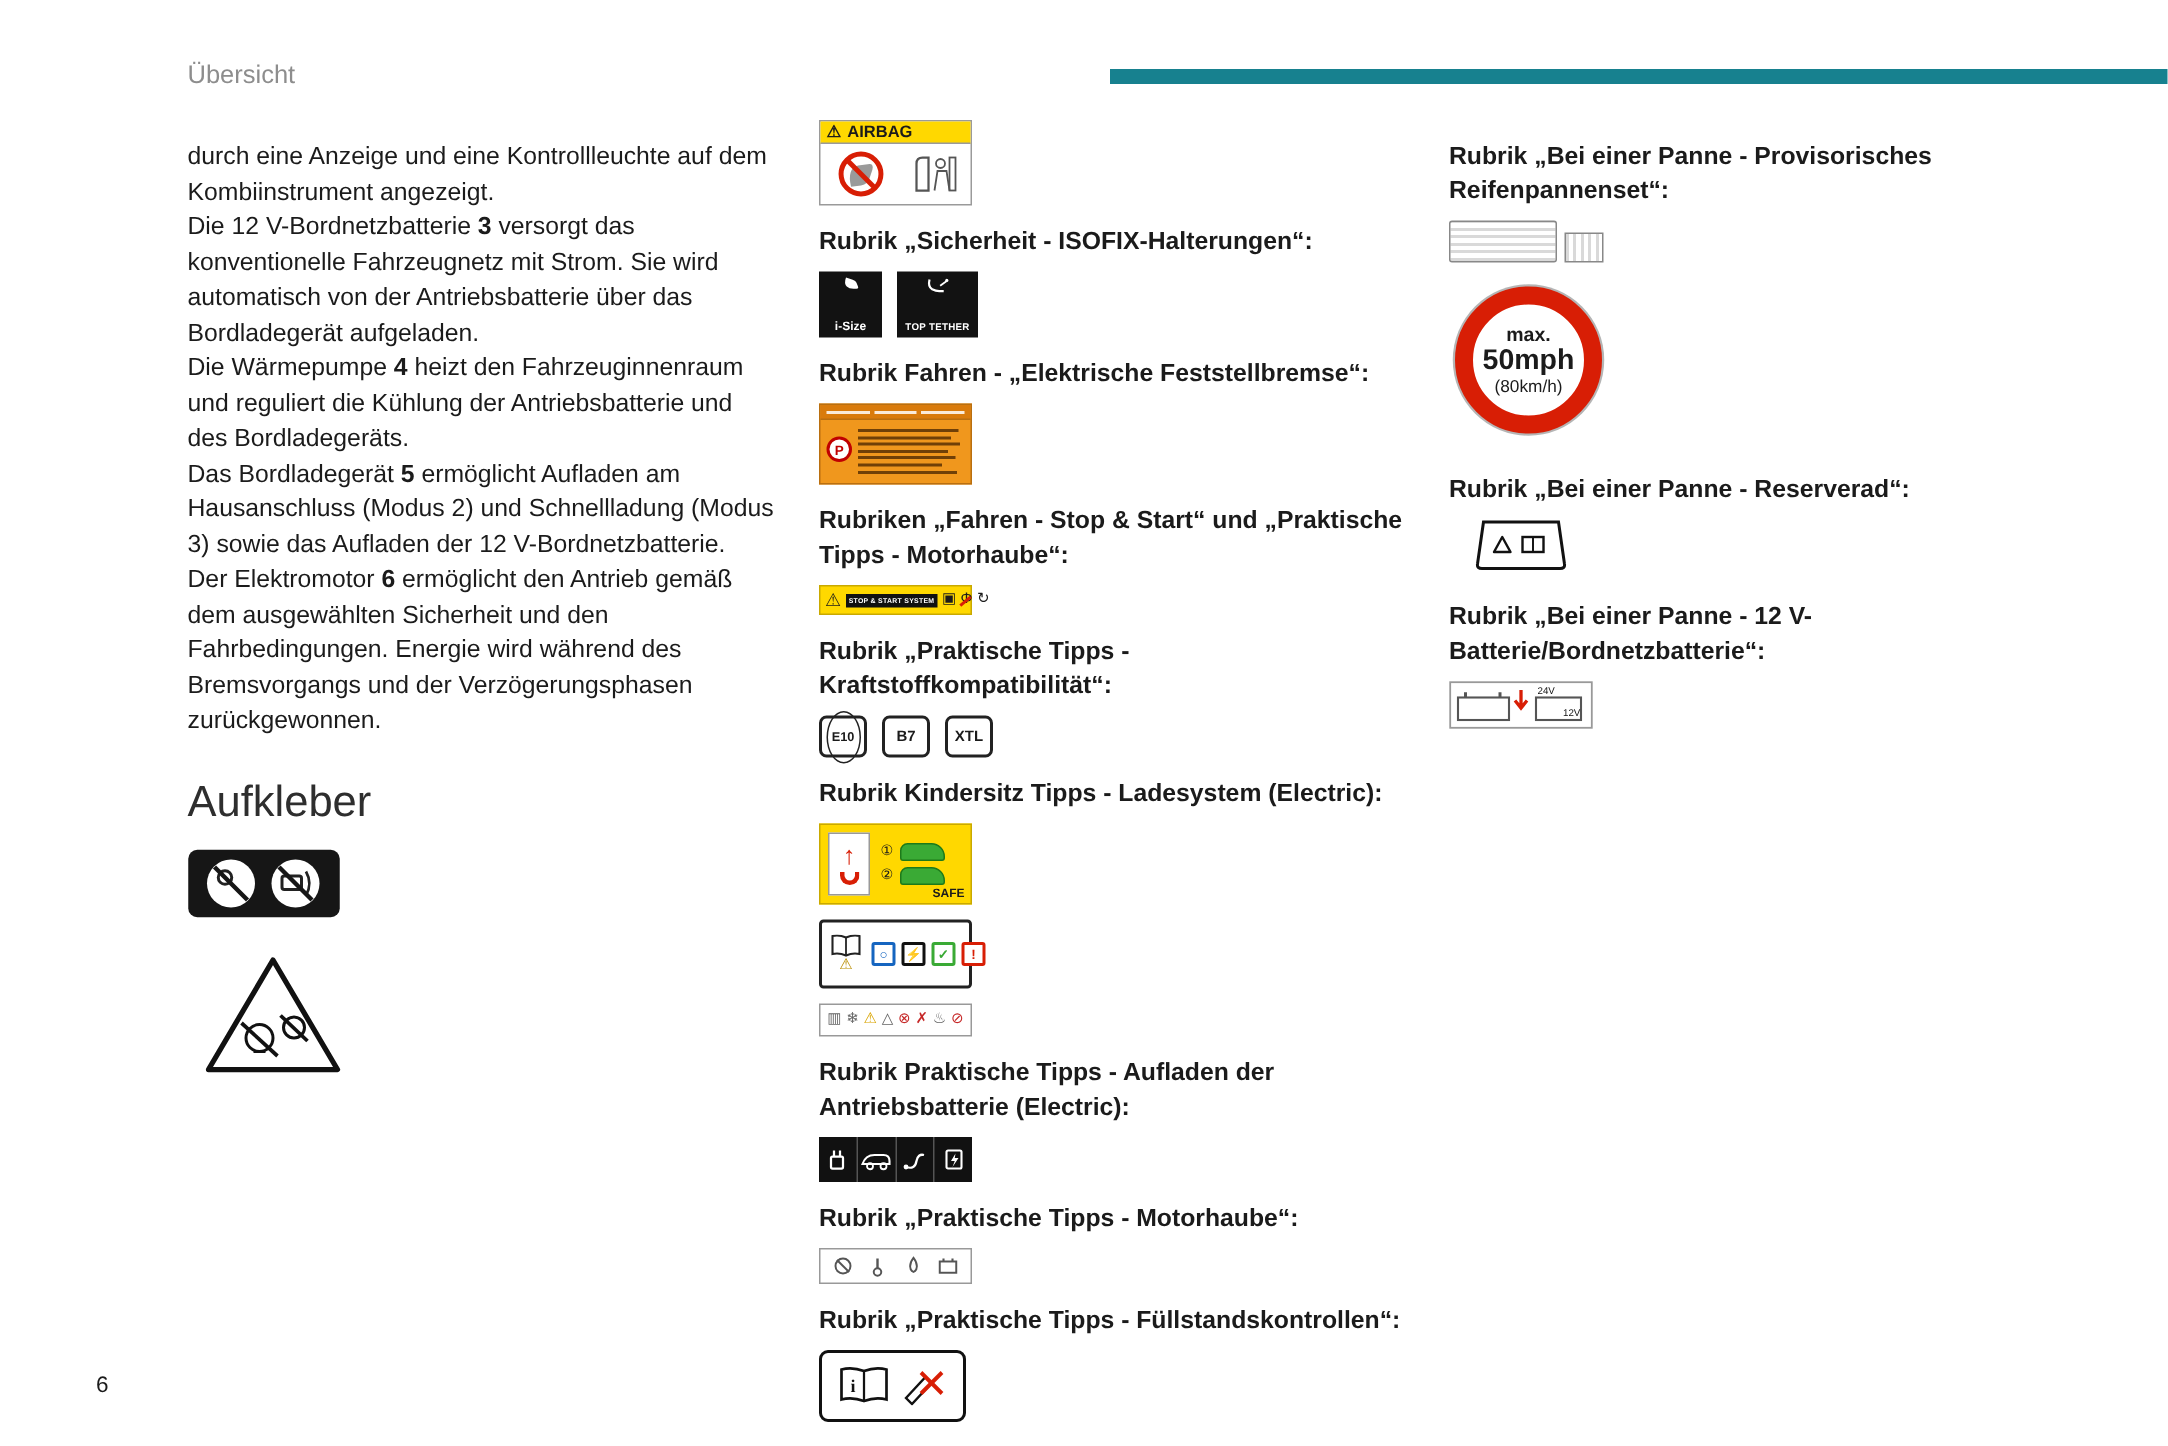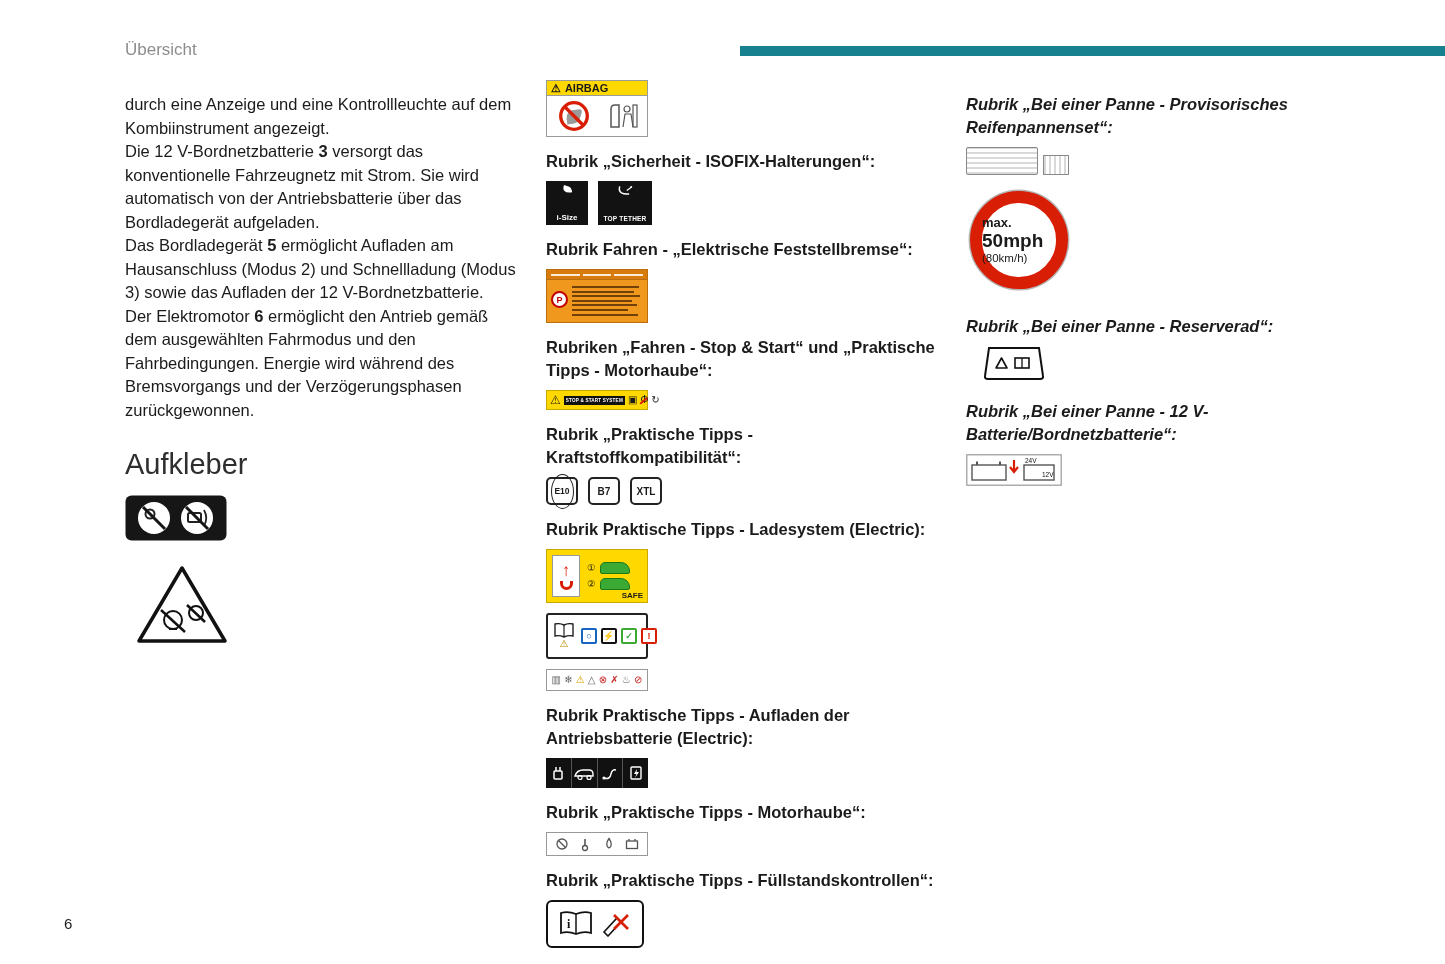--- a/index.html
+++ b/index.html
@@ -17,21 +17,21 @@
 
   
   .col { position:absolute; }
   .col-left  { left:125px; top:93px;  width:394px; }
   .col-mid   { left:546px; top:80px;  width:394px; }
   .col-right { left:966px; top:93px;  width:332px; }
 
   p.body { font-size:16.5px; line-height:23.5px; }
   p.body b { font-weight:bold; }
   h3.rubrik { font-size:16.5px; line-height:23px; font-weight:bold; margin:13px 0 8px; }
-  .col-right h3.rubrik { margin:0 0 8px;font-style:italic; }
+  .col-right h3.rubrik { margin:0 0 8px; }
   h2.aufkleber { font-size:29px; font-weight:400; color:#2e2e2e; margin:26px 0 14px; }
 
   .icon-row { display:flex; gap:10px; align-items:flex-end; margin:4px 0 2px; }
 
   
   .airbag-lbl { width:102px; border:1px solid #9a9a9a; background:#fff; margin-bottom:10px; }
   .airbag-head { background:#ffd800; display:flex; align-items:center; gap:4px; padding:1px 4px;
                  font-weight:bold; font-size:11px; border-bottom:1px solid #9a9a9a; }
   .warn-tri { line-height:1; }
   .airbag-body { display:flex; align-items:center; justify-content:space-around; padding:2px 2px; height:40px; }
@@ -123,41 +123,42 @@
   .wireless-lbl { margin:6px 0 4px; }
   .bulb-tri { margin:12px 0 6px 8px; }
 
   
   .kit { display:flex; gap:5px; align-items:flex-end; margin:8px 0 16px; }
   .kit-main { width:72px; height:28px; border:1.5px solid #888; border-radius:2px;
               background:repeating-linear-gradient(0deg,#d9d9d9 0 2px,#fff 2px 5px); }
   .kit-side { width:26px; height:20px; border:1.5px solid #888;
               background:repeating-linear-gradient(90deg,#d9d9d9 0 2px,#fff 2px 5px); }
   .speed-sign { width:98px; height:98px; border-radius:50%; border:12px solid #d81e05; background:#fff;
-                display:flex; flex-direction:column; align-items:flex-start; justify-content:center;
+                display:flex; flex-direction:column; align-items:center; justify-content:center;
                 margin:2px 0 26px 4px; box-shadow:0 0 0 1.5px #b5b5b5; }
   .sp-max { font-size:13px; font-weight:bold; line-height:1.1; }
   .sp-val { font-size:19px; font-weight:bold; line-height:1.15; }
   .sp-kmh { font-size:11.5px; line-height:1.1; }
   .spare-icon { margin:4px 0 18px 16px; display:block; }
   .batt-lbl { margin-top:4px; }
 </style>
 </head>
 <body>
 
 <div class="page">
 
   <div class="header-label">Übersicht</div>
   <div class="accent-bar"></div>
 
   <div class="col col-left">
     <p class="body"><span>durch eine Anzeige und eine Kontrollleuchte auf dem Kombiinstrument angezeigt.</span></p>
     <p class="body"><span>Die 12 V-Bordnetzbatterie </span><b>3</b><span> versorgt das konventionelle Fahrzeugnetz mit Strom. Sie wird automatisch von der Antriebsbatterie über das Bordladegerät aufgeladen.</span></p>
+    <p class="body"><span>Die Wärmepumpe </span><b>4</b><span> heizt den Fahrzeuginnenraum und reguliert die Kühlung der Antriebsbatterie und des Bordladegeräts.</span></p>
     <p class="body"><span>Das Bordladegerät </span><b>5</b><span> ermöglicht Aufladen am Hausanschluss (Modus 2) und Schnellladung (Modus 3) sowie das Aufladen der 12 V-Bordnetzbatterie.</span></p>
-    <p class="body"><span>Der Elektromotor </span><b>6</b><span> ermöglicht den Antrieb gemäß dem ausgewählten Fahrmodus und den Fahrbedingungen. Energie wird während des Bremsvorgangs und der Verzögerungsphasen zurückgewonnen.</span></p>
+    <p class="body"><span>Der Elektromotor </span><b>6</b><span> ermöglicht den Antrieb gemäß dem ausgewählten Sicherheit und den Fahrbedingungen. Energie wird während des Bremsvorgangs und der Verzögerungsphasen zurückgewonnen.</span></p>
 
     <h2 class="aufkleber">Aufkleber</h2>
 
 
     <div class="wireless-lbl">
       <svg width="102" height="46" viewBox="0 0 102 46">
         <rect x="0.5" y="0.5" width="101" height="45" rx="6" fill="#161616"></rect>
         <circle cx="29" cy="23" r="16" fill="#ffffff"></circle>
         <circle cx="25" cy="19" r="4.5" fill="none" stroke="#222" stroke-width="2"></circle>
         <line x1="28" y1="22" x2="36" y2="30" stroke="#222" stroke-width="2"></line>
@@ -263,21 +264,21 @@
           <span>E10</span>
         </div>
       <div class="fuel">
           <span>B7</span>
         </div>
       <div class="fuel">
           <span>XTL</span>
         </div>
     </div>
 
-    <h3 class="rubrik">Rubrik Praktische Tipps - Ladesystem (Electric):</h3>
+    <h3 class="rubrik">Rubrik Kindersitz Tipps - Ladesystem (Electric):</h3>
 
     <div class="chg1">
       <div class="chg1-left">
         <span class="up-arrow">↑</span>
         <span class="hook"></span>
       </div>
       <div class="chg1-right">
         <div class="chg-item">
             <span class="numb">①</span>
             <span class="car"></span>

